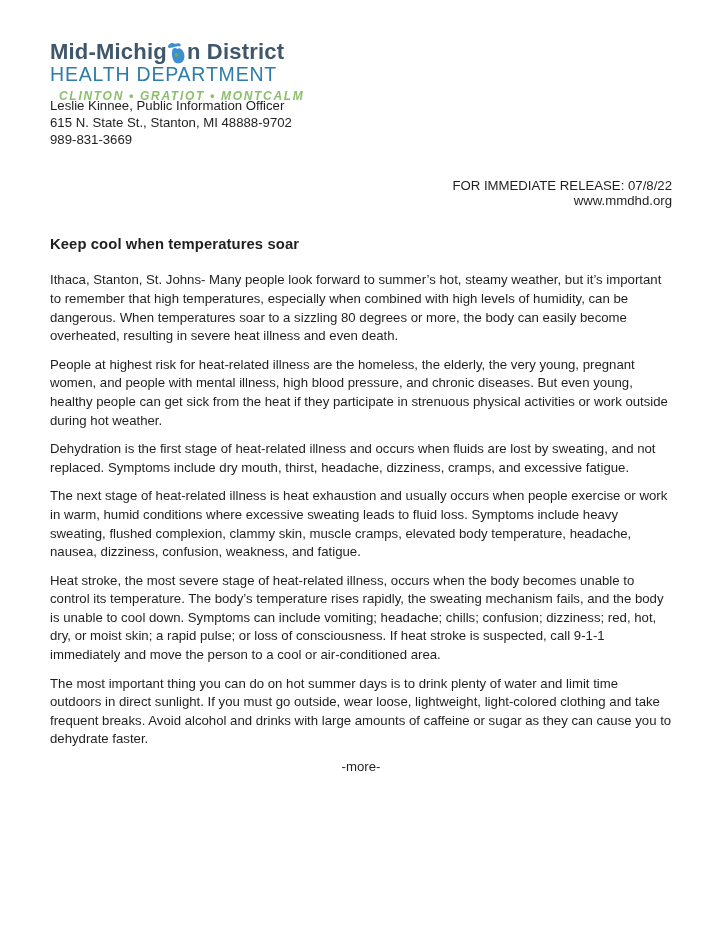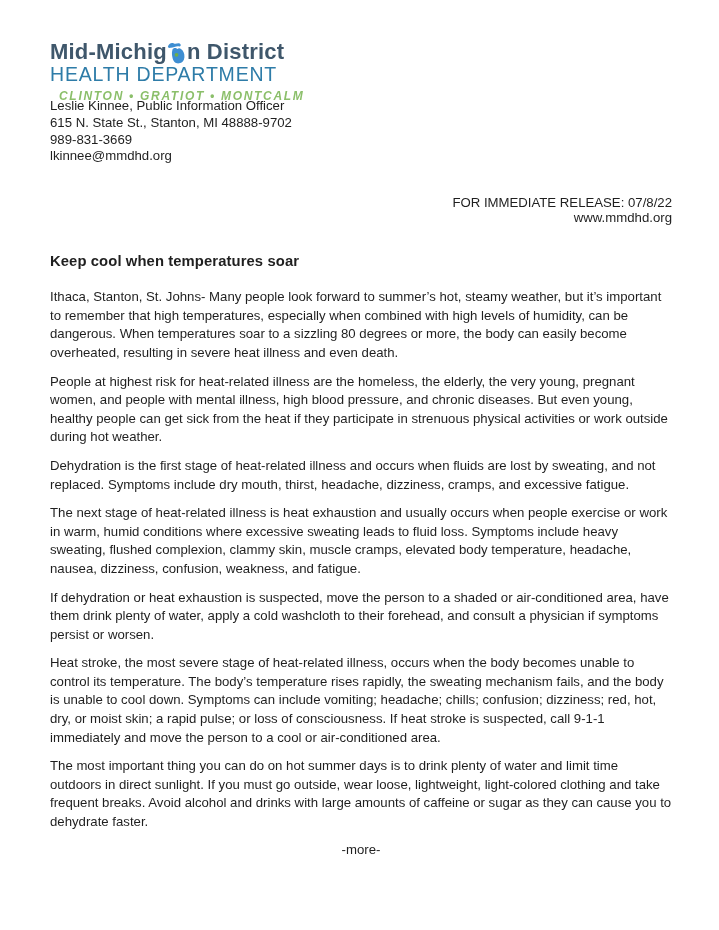--- a/index.html
+++ b/index.html
@@ -95,36 +95,34 @@
             <circle fill="#6fae48" cx="30" cy="52" r="6"></circle>
           </svg><span>n District</span></div>
       <div class="logo-line2">HEALTH DEPARTMENT</div>
       <div class="logo-line3">CLINTON • GRATIOT • MONTCALM</div>
     </div>
 
     <div class="contact">
       <div>Leslie Kinnee, Public Information Officer</div>
       <div>615 N. State St., Stanton, MI 48888-9702</div>
       <div>989-831-3669</div>
-      <div>lkinnee@mmdhd.org</div>
     </div>
   </div>
 
   <div class="release-row">
     <span>FOR IMMEDIATE RELEASE: 07/8/22</span>
     <span>www.mmdhd.org</span>
   </div>
 
   <h1 class="headline">Keep cool when temperatures soar</h1>
 
   <div class="body-copy">
     <p>Ithaca, Stanton, St. Johns- Many people look forward to summer’s hot, steamy weather, but it’s important to remember that high temperatures, especially when combined with high levels of humidity, can be dangerous. When temperatures soar to a sizzling 80 degrees or more, the body can easily become overheated, resulting in severe heat illness and even death.</p>
     <p>People at highest risk for heat-related illness are the homeless, the elderly, the very young, pregnant women, and people with mental illness, high blood pressure, and chronic diseases. But even young, healthy people can get sick from the heat if they participate in strenuous physical activities or work outside during hot weather.</p>
     <p>Dehydration is the first stage of heat-related illness and occurs when fluids are lost by sweating, and not replaced. Symptoms include dry mouth, thirst, headache, dizziness, cramps, and excessive fatigue.</p>
     <p>The next stage of heat-related illness is heat exhaustion and usually occurs when people exercise or work in warm, humid conditions where excessive sweating leads to fluid loss. Symptoms include heavy sweating, flushed complexion, clammy skin, muscle cramps, elevated body temperature, headache, nausea, dizziness, confusion, weakness, and fatigue.</p>
-    <p>If dehydration or heat exhaustion is suspected, move the person to a shaded or air-conditioned area, have them drink plenty of water, apply a cold washcloth to their forehead, and consult a physician if symptoms persist or worsen.</p>
     <p>Heat stroke, the most severe stage of heat-related illness, occurs when the body becomes unable to control its temperature. The body’s temperature rises rapidly, the sweating mechanism fails, and the body is unable to cool down. Symptoms can include vomiting; headache; chills; confusion; dizziness; red, hot, dry, or moist skin; a rapid pulse; or loss of consciousness.  If heat stroke is suspected, call 9-1-1 immediately and move the person to a cool or air-conditioned area.</p>
     <p>The most important thing you can do on hot summer days is to drink plenty of water and limit time outdoors in direct sunlight. If you must go outside, wear loose, lightweight, light-colored clothing and take frequent breaks. Avoid alcohol and drinks with large amounts of caffeine or sugar as they can cause you to dehydrate faster.</p>
   </div>
 
   <div class="footer-more">-more-</div>
 
 </div>
 
 </body></html>

